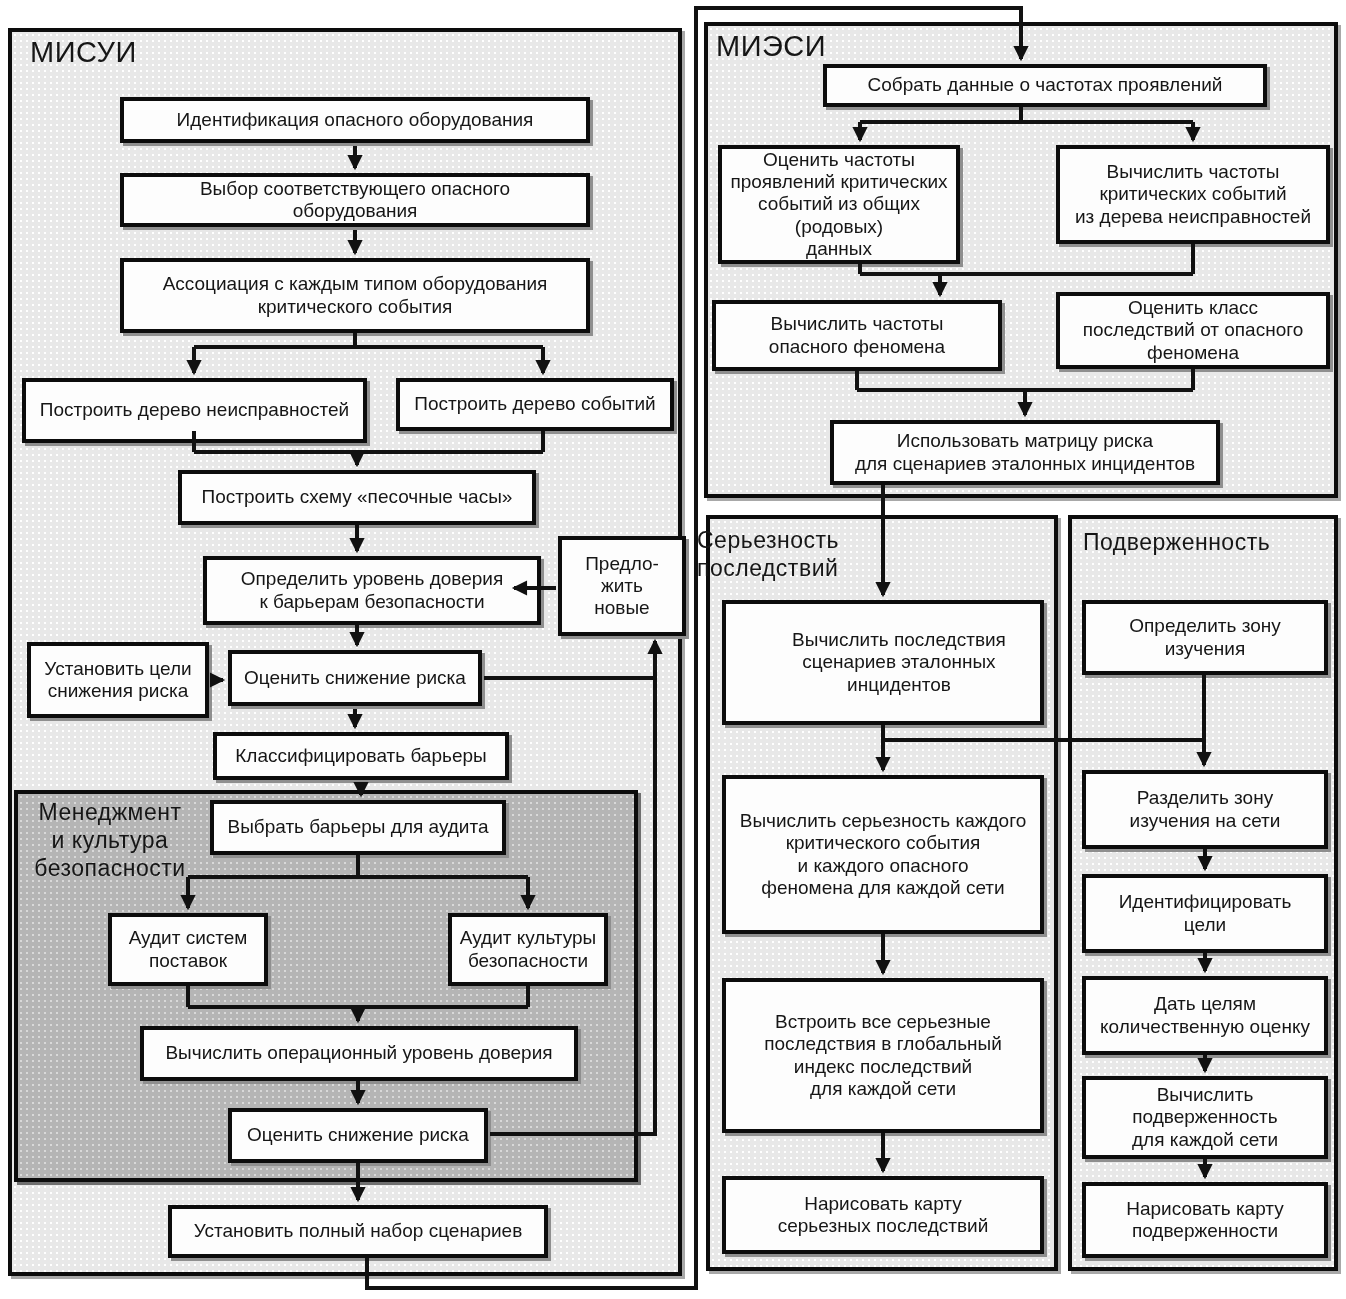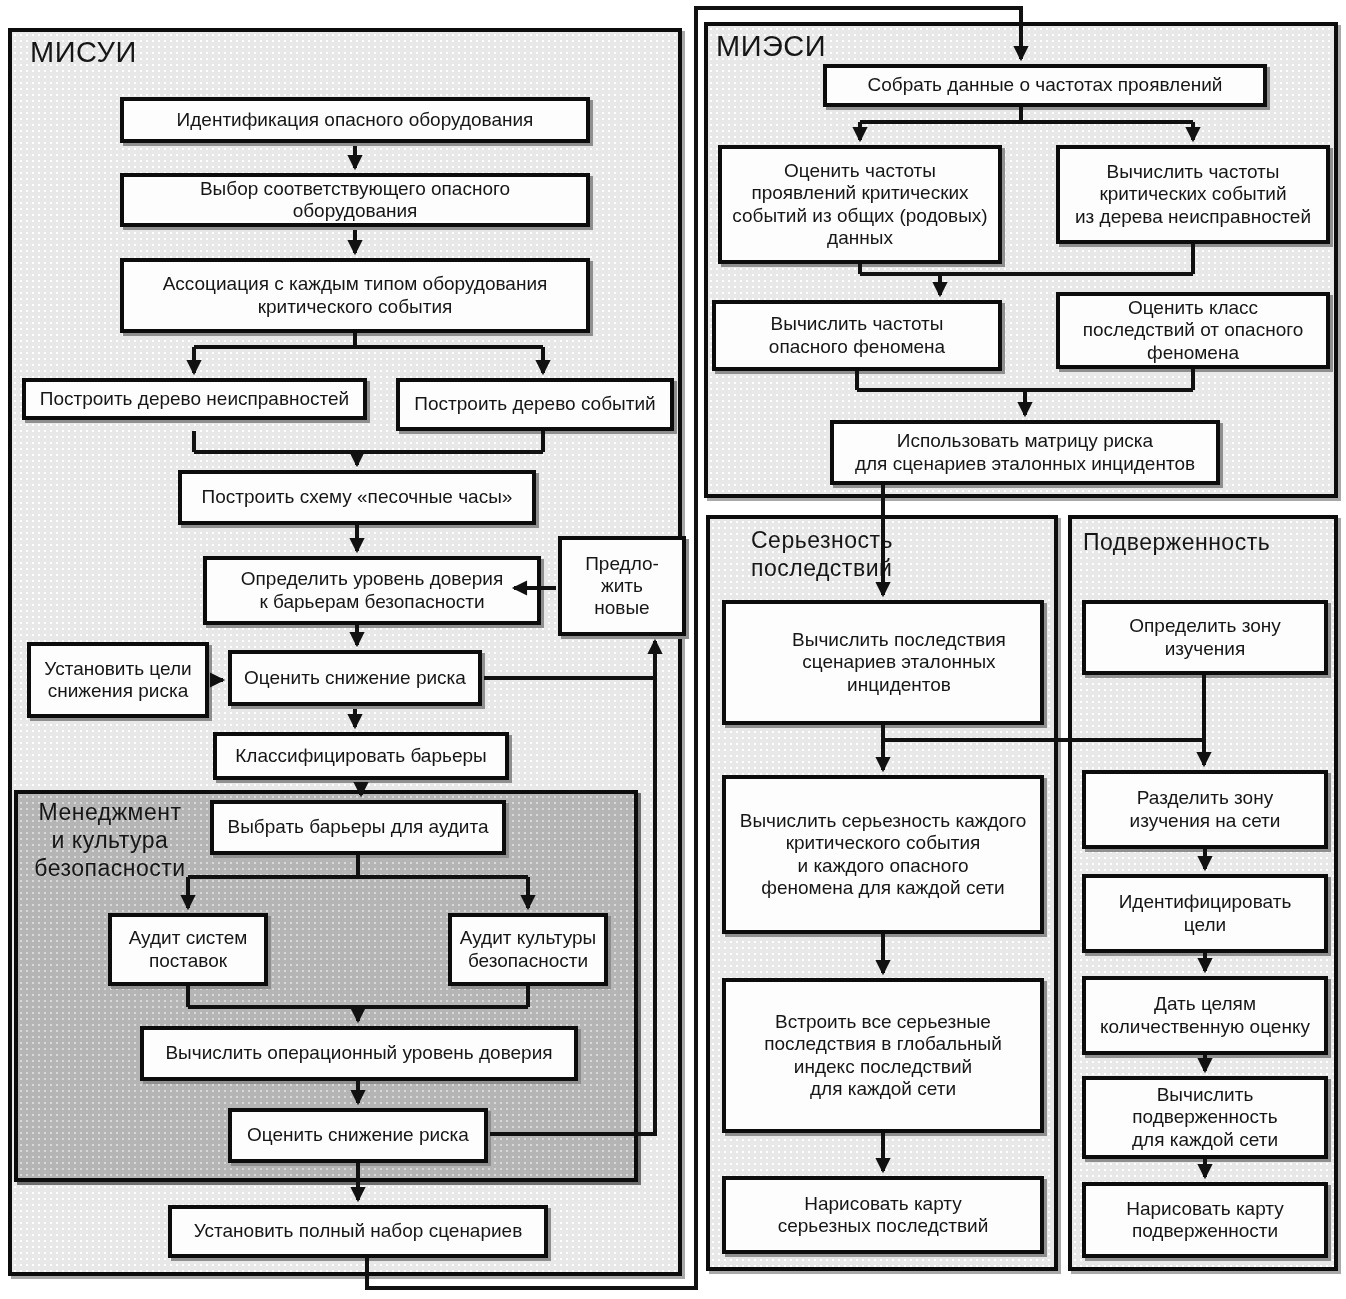--- a/index.html
+++ b/index.html
@@ -41,44 +41,44 @@
   #flow-svg{position:absolute;left:0;top:0;z-index:4;pointer-events:none;}
   
   #panel-misui{left:8px;top:28px;width:674px;height:1248px;}
   #panel-miesi{left:704px;top:22px;width:634px;height:476px;}
   #panel-severity{left:706px;top:515px;width:352px;height:756px;}
   #panel-exposure{left:1068px;top:515px;width:270px;height:756px;}
   #subpanel-management{left:14px;top:790px;width:624px;height:392px;}
   
   #title-misui{left:30px;top:36px;}
   #title-miesi{left:716px;top:30px;}
-  #title-severity{left:751px;top:526px;}
+  #title-severity{left:697px;top:526px;}
   #title-exposure{left:1083px;top:528px;}
   #title-management{left:22px;top:798px;}
   
   #b1{left:120px;top:97px;width:470px;height:46px;}
   #b2{left:120px;top:173px;width:470px;height:54px;}
   #b3{left:120px;top:258px;width:470px;height:75px;}
-  #b4{left:22px;top:378px;width:345px;height:42px;text-align:right;}
+  #b4{left:22px;top:378px;width:345px;height:65px;text-align:right;}
   #b5{left:396px;top:378px;width:278px;height:53px;}
   #b6{left:178px;top:470px;width:358px;height:55px;}
   #b7{left:203px;top:556px;width:338px;height:69px;}
   #b8{left:558px;top:536px;width:128px;height:100px;}
   #b9{left:27px;top:642px;width:182px;height:76px;}
   #b10{left:228px;top:650px;width:254px;height:56px;}
   #b11{left:213px;top:732px;width:296px;height:48px;}
   #b12{left:210px;top:800px;width:296px;height:55px;}
   #b13{left:108px;top:913px;width:160px;height:73px;}
   #b14{left:448px;top:913px;width:160px;height:73px;}
   #b15{left:140px;top:1026px;width:438px;height:55px;}
   #b16{left:228px;top:1108px;width:260px;height:55px;}
   #b17{left:168px;top:1205px;width:380px;height:53px;}
   
   #m1{left:823px;top:64px;width:444px;height:43px;}
-  #m2{left:718px;top:145px;width:284px;height:119px;}
+  #m2{left:718px;top:145px;width:242px;height:119px;}
   #m3{left:1056px;top:145px;width:274px;height:99px;}
   #m4{left:712px;top:300px;width:290px;height:71px;}
   #m5{left:1056px;top:292px;width:274px;height:77px;}
   #m6{left:830px;top:420px;width:390px;height:65px;}
   
   #s1{left:722px;top:600px;width:322px;height:125px;padding-left:36px;}
   #s2{left:722px;top:775px;width:322px;height:159px;}
   #s3{left:722px;top:978px;width:322px;height:155px;}
   #s4{left:722px;top:1176px;width:322px;height:78px;}
   

